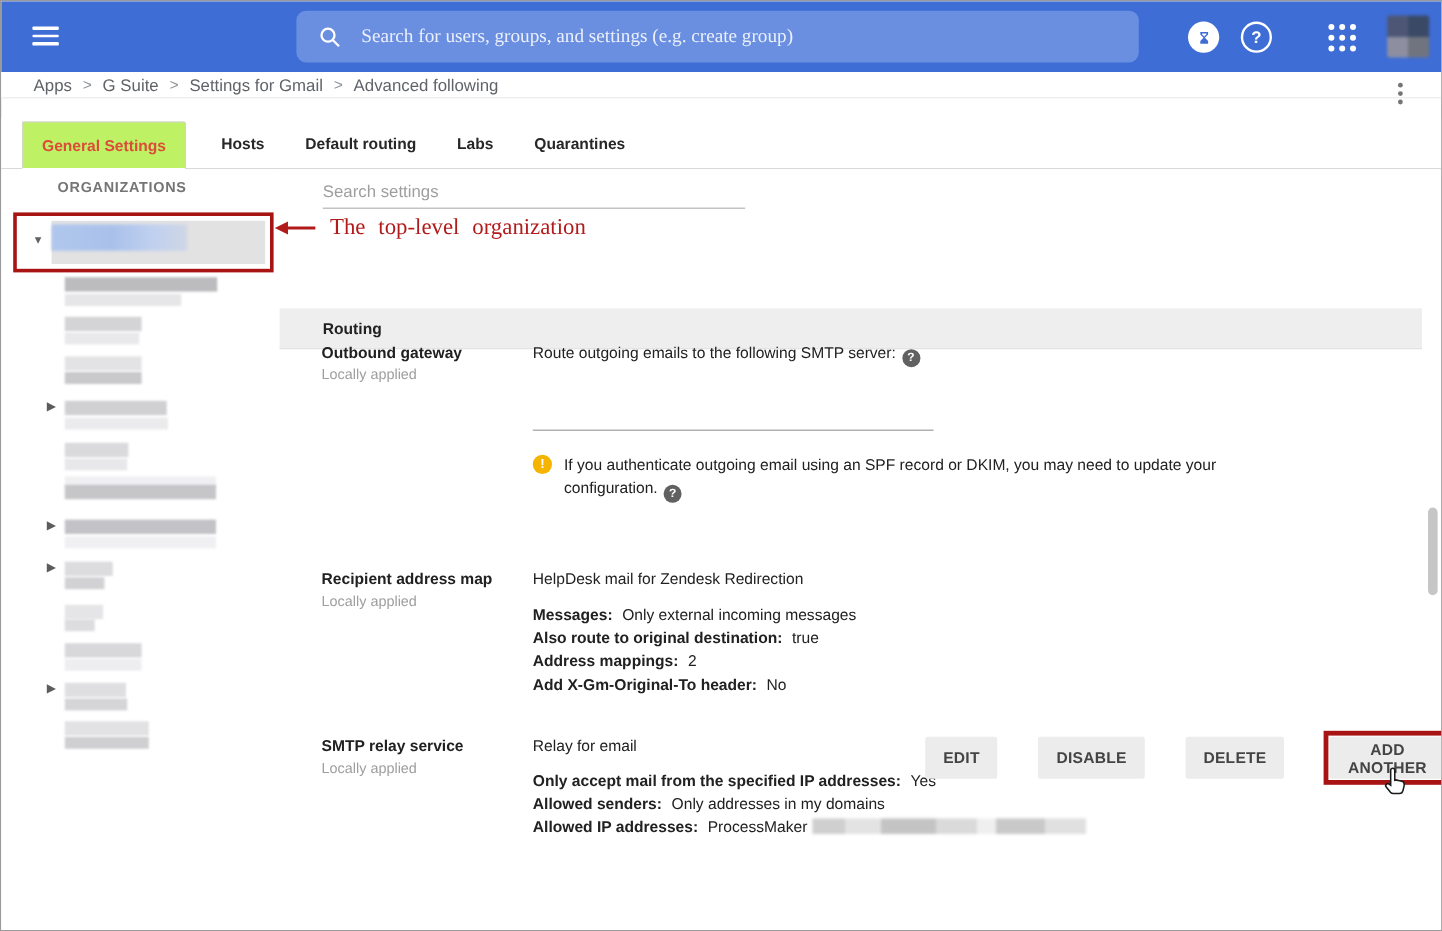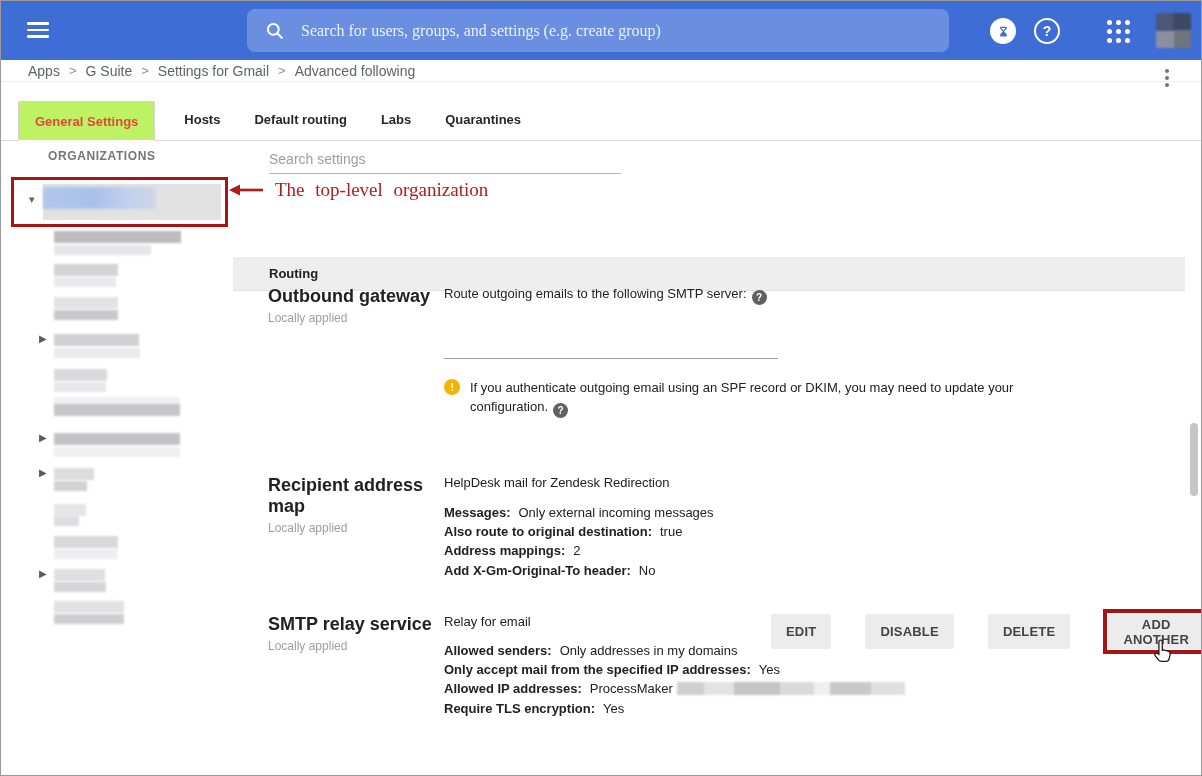--- a/index.html
+++ b/index.html
@@ -73,21 +73,21 @@
   .set-search{position:absolute;left:38px;top:7px;width:352px;}
   .set-search input{width:100%;border:none;border-bottom:1px solid #b5b5b5;outline:none;font-size:14px;
         color:#0369a1;padding:3px 0 6px 0;font-family:"Liberation Sans",sans-serif;}
   .set-search input::placeholder{color:#9e9e9e;}
   .section-bar{position:absolute;left:2px;top:68px;width:952px;height:34px;background:#eeeeee;
         border-bottom:1px solid #e3e3e3;box-sizing:border-box;display:flex;align-items:center;margin-top:48px;}
   .section-bar .t{font-size:13px;font-weight:bold;margin-left:36px;color:#212121;}
 
   .setting-row{position:absolute;left:0;right:0;}
   .row-label{position:absolute;left:37px;width:172px;}
-  .row-label .l{font-size:18px;font-weight:bold;color:#212121;}
+  .row-label .l{font-size:13px;font-weight:bold;color:#212121;}
   .row-label .s{font-size:12px;color:#9e9e9e;margin-top:4px;}
   .row-content{position:absolute;left:213px;right:20px;font-size:13px;color:#212121;}
 
   .qmark{display:inline-flex;width:15px;height:15px;border-radius:50%;background:#616161;color:#fff;font-size:10px;
          font-weight:bold;align-items:center;justify-content:center;vertical-align:-3px;margin-left:5px;cursor:pointer;}
   .warn-ic{flex:0 0 auto;width:16px;height:16px;border-radius:50%;background:#f4b400;color:#fff;font-size:11px;
          font-weight:bold;display:flex;align-items:center;justify-content:center;margin-right:10px;margin-top:1px;}
   .smtp-input{position:absolute;left:0;top:50px;width:330px;border:none;border-bottom:1px solid #9e9e9e;
          outline:none;height:20px;background:transparent;}
   .warnrow{position:absolute;left:0;top:92px;display:flex;width:595px;line-height:19px;}
@@ -286,23 +286,22 @@
           <button class="abtn">DELETE</button>
           <span class="red-wrap">
             <button class="abtn">ADD ANOTHER</button>
             <svg class="cursor-hand" width="24" height="26" viewBox="0 0 24 26">
               <path d="M8.6 2.2c1 0 1.7.8 1.7 1.7v8.3l1-.3 4.9 1.2c1.2.3 2 1.3 2 2.5 0 .5-.1 1.2-.2 1.7l-.9 3.6c-.3 1.4-1.5 2.4-2.9 2.4H9.1c-.9 0-1.8-.4-2.4-1.1l-3.5-4.3c-.6-.7-.5-1.8.2-2.4.6-.5 1.5-.6 2.2-.1l1.3.9V3.9c0-.9.8-1.7 1.7-1.7z" fill="#fff" stroke="#1a1a1a" stroke-width="1.3"></path>
             </svg>
           </span>
         </div>
 
         <div style="margin-top:12px;">
+          <div class="kv"><span class="k">Only accept mail from the specified IP addresses:</span><span class="v">Yes</span></div>
           <div class="kv"><span class="k">Allowed senders:</span><span class="v">Only addresses in my domains</span></div>
-          <div class="kv"><span class="k">Only accept mail from the specified IP addresses:</span><span class="v">Yes</span></div>
           <div class="kv"><span class="k">Allowed IP addresses:</span><span class="v">ProcessMaker</span><span class="redact-inline"></span></div>
-          <div class="kv"><span class="k">Require TLS encryption:</span><span class="v">Yes</span></div>
         </div>
       </div>
     </div>
   </div>
 
   <div class="scroll-thumb"></div>
 </div>
 
 </body></html>

